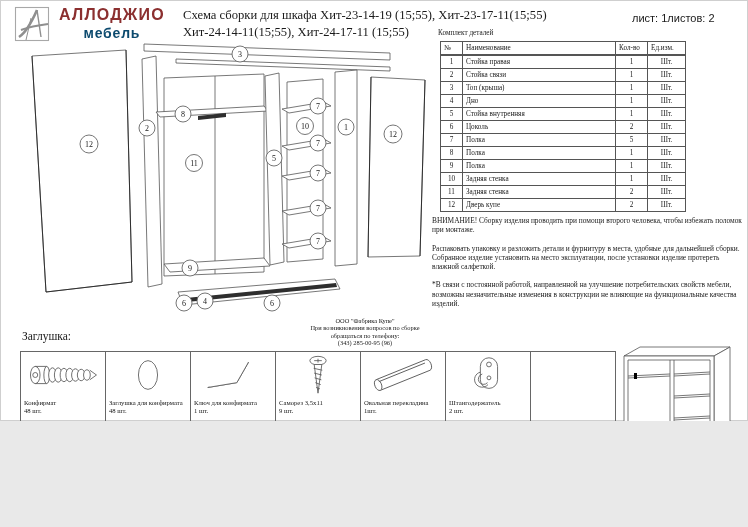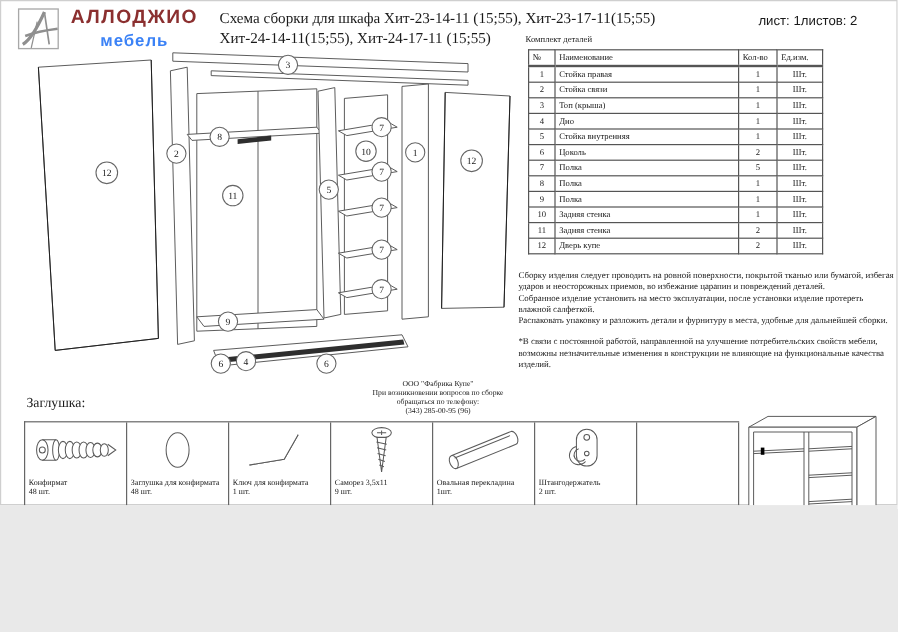--- a/index.html
+++ b/index.html
@@ -4,21 +4,21 @@
 <style>
   html,body{margin:0;padding:0;background:#e9e9e9;}
   .page{position:relative;width:748px;height:421px;background:#fff;margin:0 auto;
         font-family:"Liberation Serif",serif;color:#1a1a1a;overflow:hidden;
         box-shadow:inset 0 0 0 1px #cfcfcf;}
   
   .logo{position:absolute;left:14px;top:6px;display:flex;gap:9px;align-items:flex-start;}
   .brand{font-family:"Liberation Sans",sans-serif;font-weight:bold;font-size:16px;
          letter-spacing:1.2px;color:#8b2f2f;}
   .brand-sub{font-family:"Liberation Sans",sans-serif;font-weight:bold;font-size:14px;
-         letter-spacing:.8px;color:#3b82f6;text-align:center;margin-top:1px;}
+         letter-spacing:.8px;color:#0c4a6e;text-align:center;margin-top:1px;}
   .title{position:absolute;left:183px;top:7px;font-size:12.6px;line-height:16.5px;white-space:nowrap;}
   .sheetinfo{position:absolute;left:632px;top:12px;font-family:"Liberation Sans",sans-serif;
          font-size:11px;display:flex;white-space:nowrap;}
   
   .diagram{position:absolute;left:18px;top:26px;}
   .diagram polygon,.diagram line,.diagram path,.diagram rect,.diagram ellipse
     {stroke:#555;fill:#fff;stroke-width:.8;}
   .diagram .dk{fill:#2e2e2e;stroke:none;}
   .diagram .thick{stroke:#1c1c1c;fill:none;}
   .callout circle{fill:#fff;stroke:#666;stroke-width:.9;}
@@ -66,21 +66,21 @@
       <path d="M7,24 C15,21 26,19 34,18" stroke-width="2.1"></path>
       <path d="M17,12 L12,34" stroke-width="1"></path>
     </svg>
     <div>
       <div class="brand">АЛЛОДЖИО</div>
       <div class="brand-sub">мебель</div>
     </div>
   </div>
 
   <div class="title">
-    <div>Схема сборки для шкафа Хит-23-14-11 (15;55), Хит-23-17-11(15;55)</div>
+    <div>Схема сборки для шкафа Хит-23-14-19 (15;55), Хит-23-17-11(15;55)</div>
     <div>Хит-24-14-11(15;55), Хит-24-17-11 (15;55)</div>
   </div>
 
   <div class="sheetinfo">
     <span>лист: 1</span>
     <span>листов: 2</span>
   </div>
 
   <svg class="diagram" width="420" height="312" viewBox="0 0 420 312">
 
@@ -288,24 +288,24 @@
       <tr>
           <td class="c">12</td>
           <td>Дверь купе</td>
           <td class="c">2</td>
           <td class="c">Шт.</td>
         </tr>
     </tbody>
   </table>
 
   <div class="notes">
+    <div>ВНИМАНИЕ! Сборку изделия проводить при помощи второго человека, чтобы избежать поломок при монтаже.</div>
     <div class="gap"></div>
-    <div>Сборку изделия следует проводить на ровной поверхности, покрытой тканью или бумагой, избегая ударов и неосторожных приемов, во избежание царапин и повреждений деталей.</div>
+    <div>Распаковать упаковку и разложить детали и фурнитуру в места, удобные для дальнейшей сборки.</div>
     <div>Собранное изделие установить на место эксплуатации, после установки изделие протереть влажной салфеткой.</div>
-    <div>Распаковать упаковку и разложить детали и фурнитуру в места, удобные для дальнейшей сборки.</div>
     <div class="gap"></div>
     <div>*В связи с постоянной работой, направленной на улучшение потребительских свойств мебели, возможны незначительные изменения в конструкции не влияющие на функциональные качества изделий.</div>
   </div>
 
   <div class="furn-label">Заглушка:</div>
   <div class="hw-grid">
 
     <div class="hw-cell">
       <div class="hw-icon">
         <svg width="82" height="44" viewBox="0 0 84 46">

